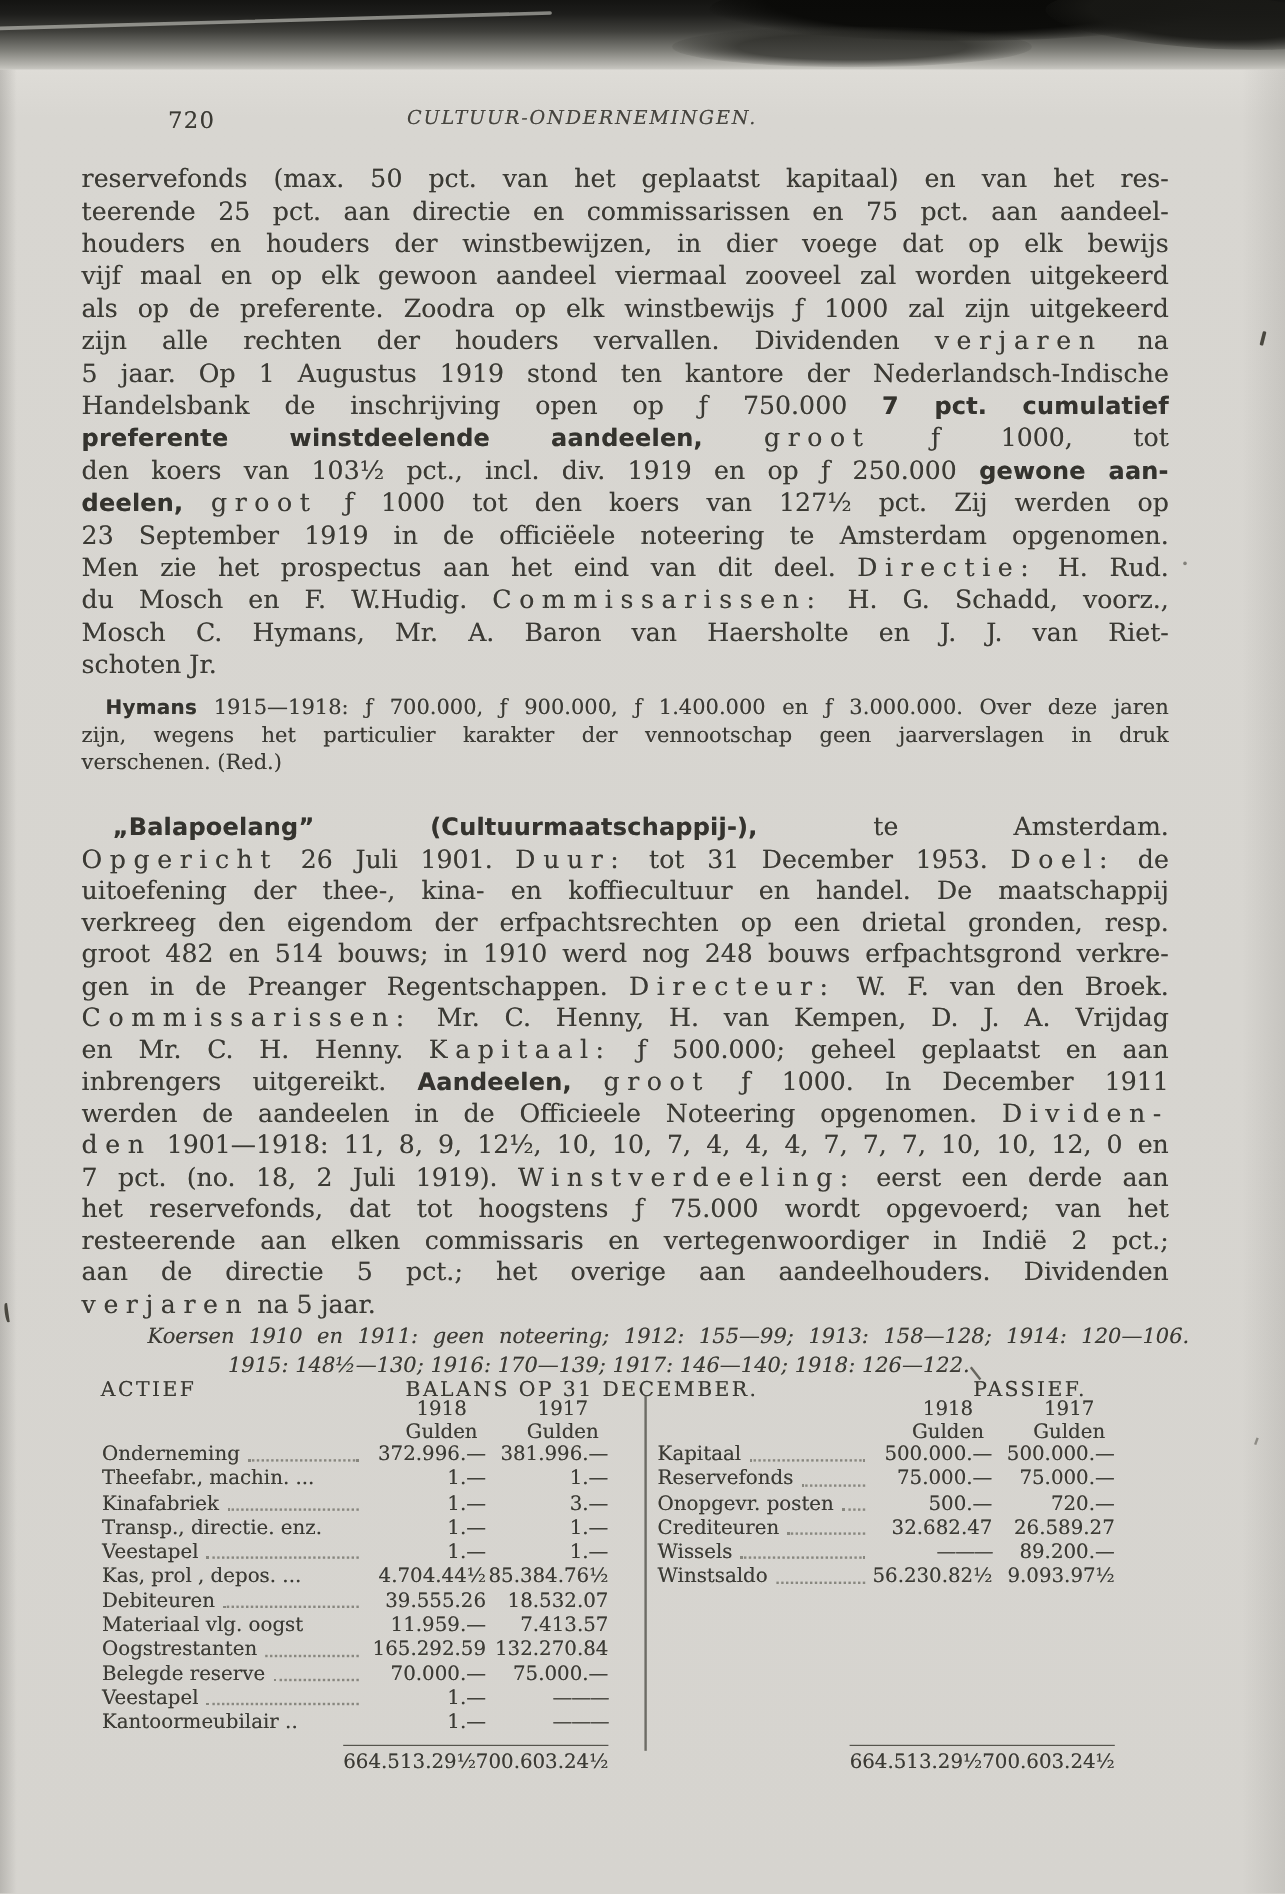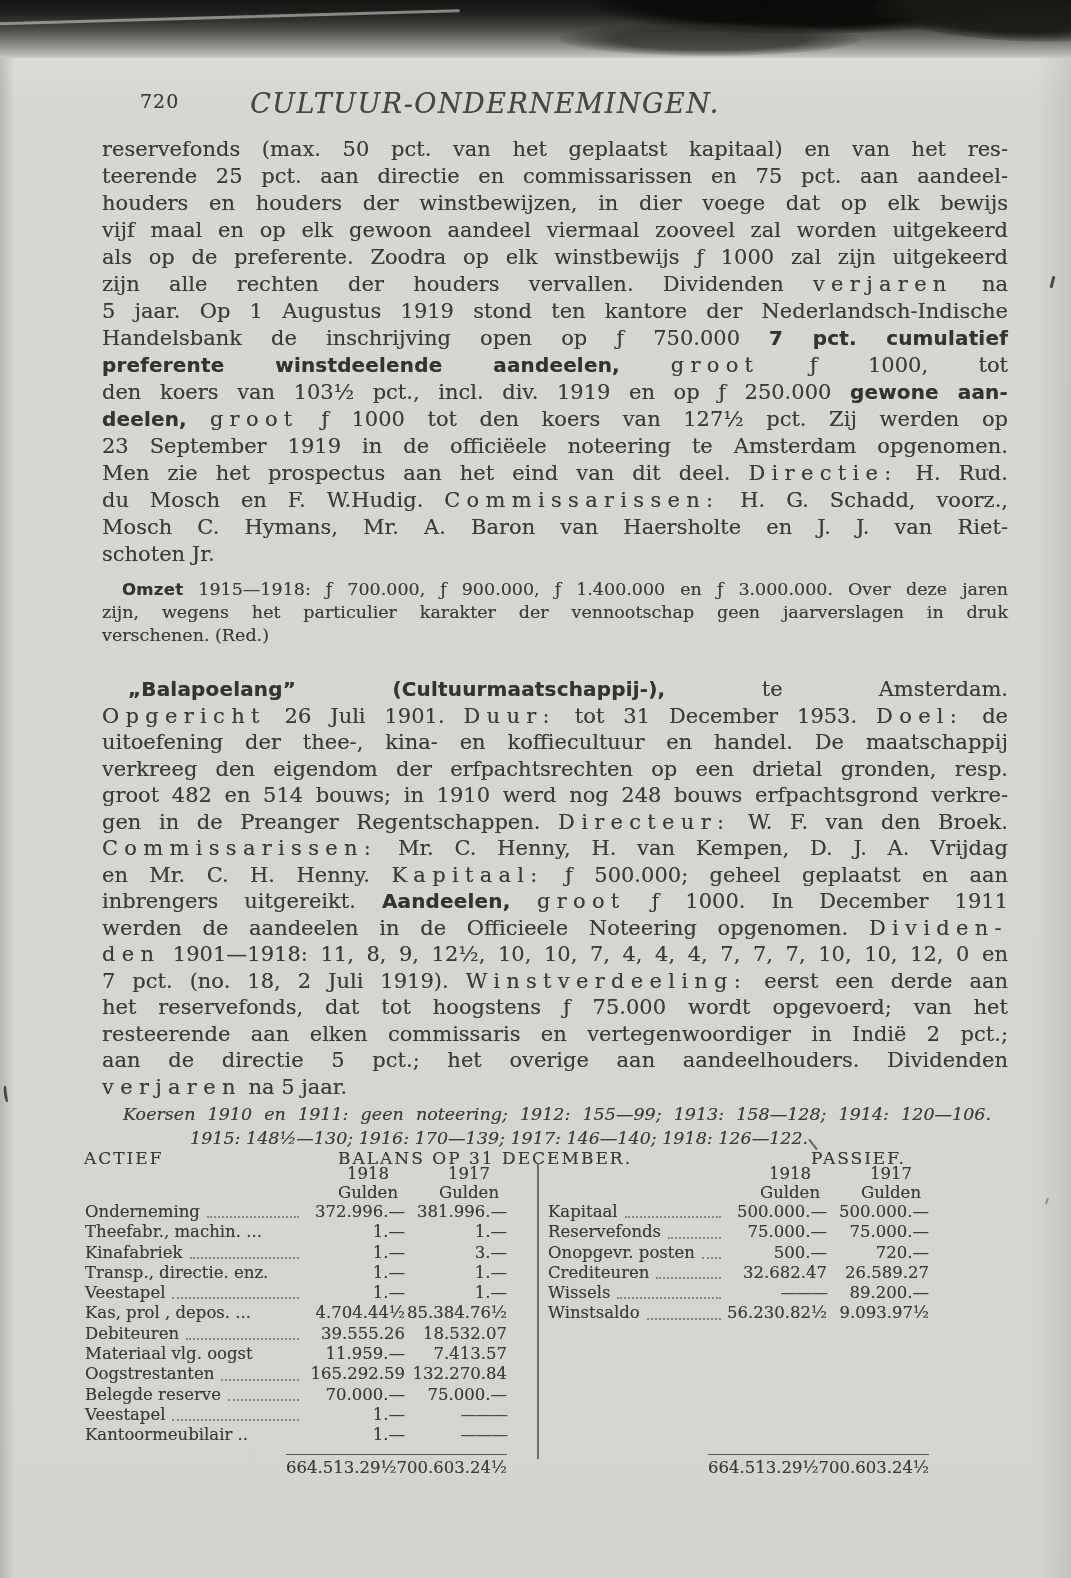--- a/index.html
+++ b/index.html
@@ -38,25 +38,25 @@
     background:
       linear-gradient(90deg,rgba(48,46,42,.18) 0,rgba(48,46,42,0) 14px),
       linear-gradient(270deg,rgba(48,46,42,.10) 0,rgba(48,46,42,0) 36px),
       linear-gradient(180deg,#dedcd7 0,#d8d6d1 40px,#d6d4cf 100%);
   }
   .paper *{text-shadow:0 0 .5px rgba(59,58,52,.55);}
   
   .page-header{position:absolute;top:30px;left:85px;width:800px;height:28px;}
   .pagenum{position:absolute;left:10px;top:2px;font-size:19px;letter-spacing:1px;margin-left:45px;}
   .running-title{
-    display:block;text-align:center;font-style:italic;font-size:27px;letter-spacing:1.5px;
+    display:block;text-align:center;font-style:italic;font-size:16px;letter-spacing:1.5px;
     color:#47453f;
   }
   
-  .para{position:absolute;left:102px;width:906px;}
+  .para{position:absolute;left:68px;width:906px;}
   .p1{top:78px;font-size:21px;line-height:27px;}
   .omzet{top:520px;font-size:17.5px;line-height:23px;}
   .balap{top:618px;font-size:21px;line-height:26.5px;}
   .line{text-align:justify;text-align-last:justify;white-space:normal;}
   .line.last{text-align-last:left;}
   .line.indent{text-indent:26px;}
   .omzet .line.indent{text-indent:20px;}
   .bseg{font-family:"DejaVu Sans",sans-serif;font-weight:700;font-size:.95em;letter-spacing:.2px;color:#34332e;}
   .sseg{letter-spacing:.3em;}
   
@@ -124,21 +124,21 @@
       <div class="line"><span>den koers van 103½ pct., incl. div. 1919 en op ƒ 250.000 </span><span class="bseg">gewone aan-</span></div>
       <div class="line"><span class="bseg">deelen, </span><span class="sseg">groot</span><span> ƒ 1000 tot den koers van 127½ pct. Zij werden op</span></div>
       <div class="line"><span>23 September 1919 in de officiëele noteering te Amsterdam opgenomen.</span></div>
       <div class="line"><span>Men zie het prospectus aan het eind van dit deel. </span><span class="sseg">Directie:</span><span> H. Rud.</span></div>
       <div class="line"><span>du Mosch en F. W.Hudig. </span><span class="sseg">Commissarissen:</span><span> H. G. Schadd, voorz.,</span></div>
       <div class="line"><span>Mosch C. Hymans, Mr. A. Baron van Haersholte en J. J. van Riet-</span></div>
       <div class="line last"><span>schoten Jr.</span></div>
     </div>
 
   <div class="para omzet">
-      <div class="line indent"><span class="bseg">Omzet</span><span> 1915—1918: ƒ 700.000, ƒ 900.000, ƒ 1.400.000 en ƒ 3.000.000. Over deze jaren</span></div>
+      <div class="line indent"><span class="bseg">Hymans</span><span> 1915—1918: ƒ 700.000, ƒ 900.000, ƒ 1.400.000 en ƒ 3.000.000. Over deze jaren</span></div>
       <div class="line"><span>zijn, wegens het particulier karakter der vennootschap geen jaarverslagen in druk</span></div>
       <div class="line last"><span>verschenen. (Red.)</span></div>
     </div>
 
   <div class="para balap">
       <div class="line indent"><span class="bseg">„Balapoelang” (Cultuurmaatschappij-), </span><span>te Amsterdam.</span></div>
       <div class="line"><span class="sseg">Opgericht</span><span> 26 Juli 1901. </span><span class="sseg">Duur:</span><span> tot 31 December 1953. </span><span class="sseg">Doel:</span><span> de</span></div>
       <div class="line"><span>uitoefening der thee-, kina- en koffiecultuur en handel. De maatschappij</span></div>
       <div class="line"><span>verkreeg den eigendom der erfpachtsrechten op een drietal gronden, resp.</span></div>
       <div class="line"><span>groot 482 en 514 bouws; in 1910 werd nog 248 bouws erfpachtsgrond verkre-</span></div>

